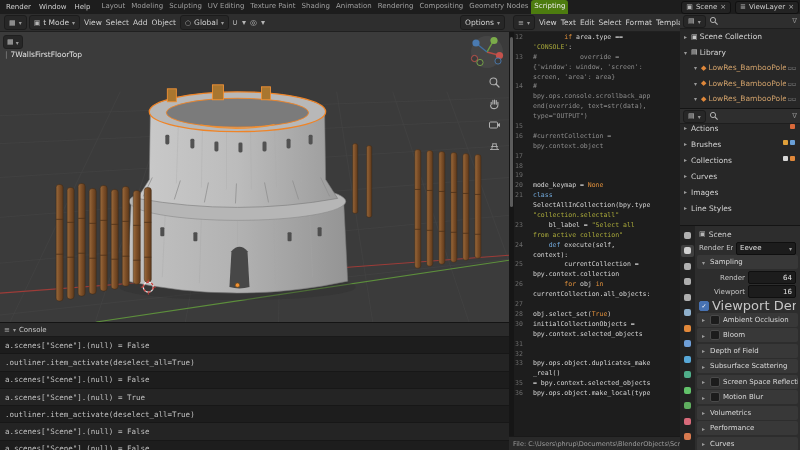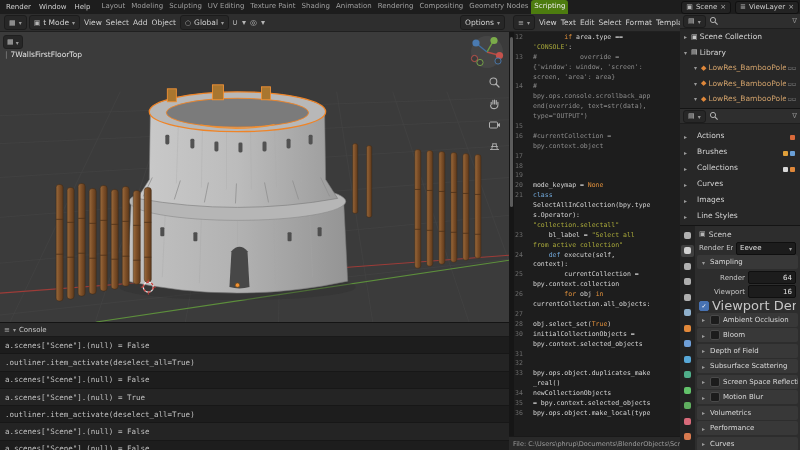--- a/index.html
+++ b/index.html
@@ -61,21 +61,21 @@
   
   .outliner{position:absolute;left:680px;top:14px;width:120px;height:94px;background:#272727;overflow:hidden}
   .shdr{height:14px;background:#2e2e2e;border-bottom:1px solid #1e1e1e;display:flex;align-items:center;gap:3px;padding:0 3px;font-size:7px}
   .orow{height:15.5px;display:flex;align-items:center;gap:2px;padding:0 2px;font-size:7.5px}
   .orow.i1{padding-left:12px}
   .arr{color:#9a9a9a;font-size:6px;width:7px;text-align:center;flex:none}
   .oic{font-size:7px}
   .olabel{white-space:nowrap;overflow:hidden}
   .otrail{margin-left:auto;color:#8a8a8a;font-size:6px;padding-right:2px}
   .fileview{position:absolute;left:680px;top:108px;width:120px;height:117px;background:#272727;border-top:1px solid #141414;overflow:hidden}
-  .frow{height:16px;display:flex;align-items:flex-end;gap:8px;padding:0 2px;font-size:7.5px;color:#d2d2d2}
+  .frow{height:16px;display:flex;align-items:flex-start;gap:2px;padding:0 2px;font-size:7.5px;color:#d2d2d2}
   .chips{margin-left:auto;display:flex;padding-right:3px}
   .chip{display:none;width:5px;height:5px;border-radius:1px;margin-left:2px}
   .chip.on{display:inline-block}
 
   
   .props{position:absolute;left:680px;top:225px;width:120px;height:225px;background:#2d2d2d;border-top:1px solid #141414;display:flex;overflow:hidden}
   .ptabs{width:15px;background:#222;display:flex;flex-direction:column;align-items:center;padding-top:3px;gap:3.5px;flex:none}
   .ptab{width:13px;height:12px;display:flex;align-items:center;justify-content:center;border-radius:2px}
   .ptab.active{background:#3f3f3f}
   .pticon{width:7px;height:7px;border-radius:2px;background:#777}
@@ -390,39 +390,37 @@
           <div class="crow"><span class="ln"></span><span class="ct"><span class="c">type="OUTPUT")</span></span></div>
           <div class="crow"><span class="ln">15</span><span class="ct"></span></div>
           <div class="crow"><span class="ln">16</span><span class="ct"><span class="c">#currentCollection =</span></span></div>
           <div class="crow"><span class="ln"></span><span class="ct"><span class="c">bpy.context.object</span></span></div>
           <div class="crow"><span class="ln">17</span><span class="ct"></span></div>
           <div class="crow"><span class="ln">18</span><span class="ct"></span></div>
           <div class="crow"><span class="ln">19</span><span class="ct"></span></div>
           <div class="crow"><span class="ln">20</span><span class="ct"><span class="w">mode_keymap = </span><span class="b">None</span></span></div>
           <div class="crow"><span class="ln">21</span><span class="ct"><span class="s">class</span></span></div>
           <div class="crow"><span class="ln"></span><span class="ct"><span class="w">SelectAllInCollection(bpy.type</span></span></div>
-          <div class="crow"><span class="ln"></span><span class="ct"><span class="w">s.Operator):</span></span></div>
           <div class="crow"><span class="ln"></span><span class="ct"><span class="str">"collection.selectall"</span></span></div>
           <div class="crow"><span class="ln">23</span><span class="ct"><span class="w">    bl_label = </span><span class="str">"Select all</span></span></div>
           <div class="crow"><span class="ln"></span><span class="ct"><span class="str">from active collection"</span></span></div>
           <div class="crow"><span class="ln">24</span><span class="ct"><span class="w">    </span><span class="s">def</span><span class="w"> execute(self,</span></span></div>
           <div class="crow"><span class="ln"></span><span class="ct"><span class="w">context):</span></span></div>
           <div class="crow"><span class="ln">25</span><span class="ct"><span class="w">        currentCollection =</span></span></div>
           <div class="crow"><span class="ln"></span><span class="ct"><span class="w">bpy.context.collection</span></span></div>
           <div class="crow"><span class="ln">26</span><span class="ct"><span class="w">        </span><span class="k">for</span><span class="w"> obj </span><span class="k">in</span></span></div>
           <div class="crow"><span class="ln"></span><span class="ct"><span class="w">currentCollection.all_objects:</span></span></div>
           <div class="crow"><span class="ln">27</span><span class="ct"></span></div>
           <div class="crow"><span class="ln">28</span><span class="ct"><span class="w">obj.select_set(</span><span class="b">True</span><span class="w">)</span></span></div>
           <div class="crow"><span class="ln">30</span><span class="ct"><span class="w">initialCollectionObjects =</span></span></div>
           <div class="crow"><span class="ln"></span><span class="ct"><span class="w">bpy.context.selected_objects</span></span></div>
           <div class="crow"><span class="ln">31</span><span class="ct"></span></div>
           <div class="crow"><span class="ln">32</span><span class="ct"></span></div>
           <div class="crow"><span class="ln">33</span><span class="ct"><span class="w">bpy.ops.object.duplicates_make</span></span></div>
           <div class="crow"><span class="ln"></span><span class="ct"><span class="w">_real()</span></span></div>
-          <div class="crow"><span class="ln">34</span><span class="ct"><span class="w">newCollectionObjects</span></span></div>
           <div class="crow"><span class="ln">35</span><span class="ct"><span class="w">= bpy.context.selected_objects</span></span></div>
           <div class="crow"><span class="ln">36</span><span class="ct"><span class="w">bpy.ops.object.make_local(type</span></span></div>
         </div>
     </div>
     <div class="efoot">
       <span>File: C:\Users\phrup\Documents\BlenderObjects\Scripts</span>
     </div>
   </div>
 
   <div class="outliner">

